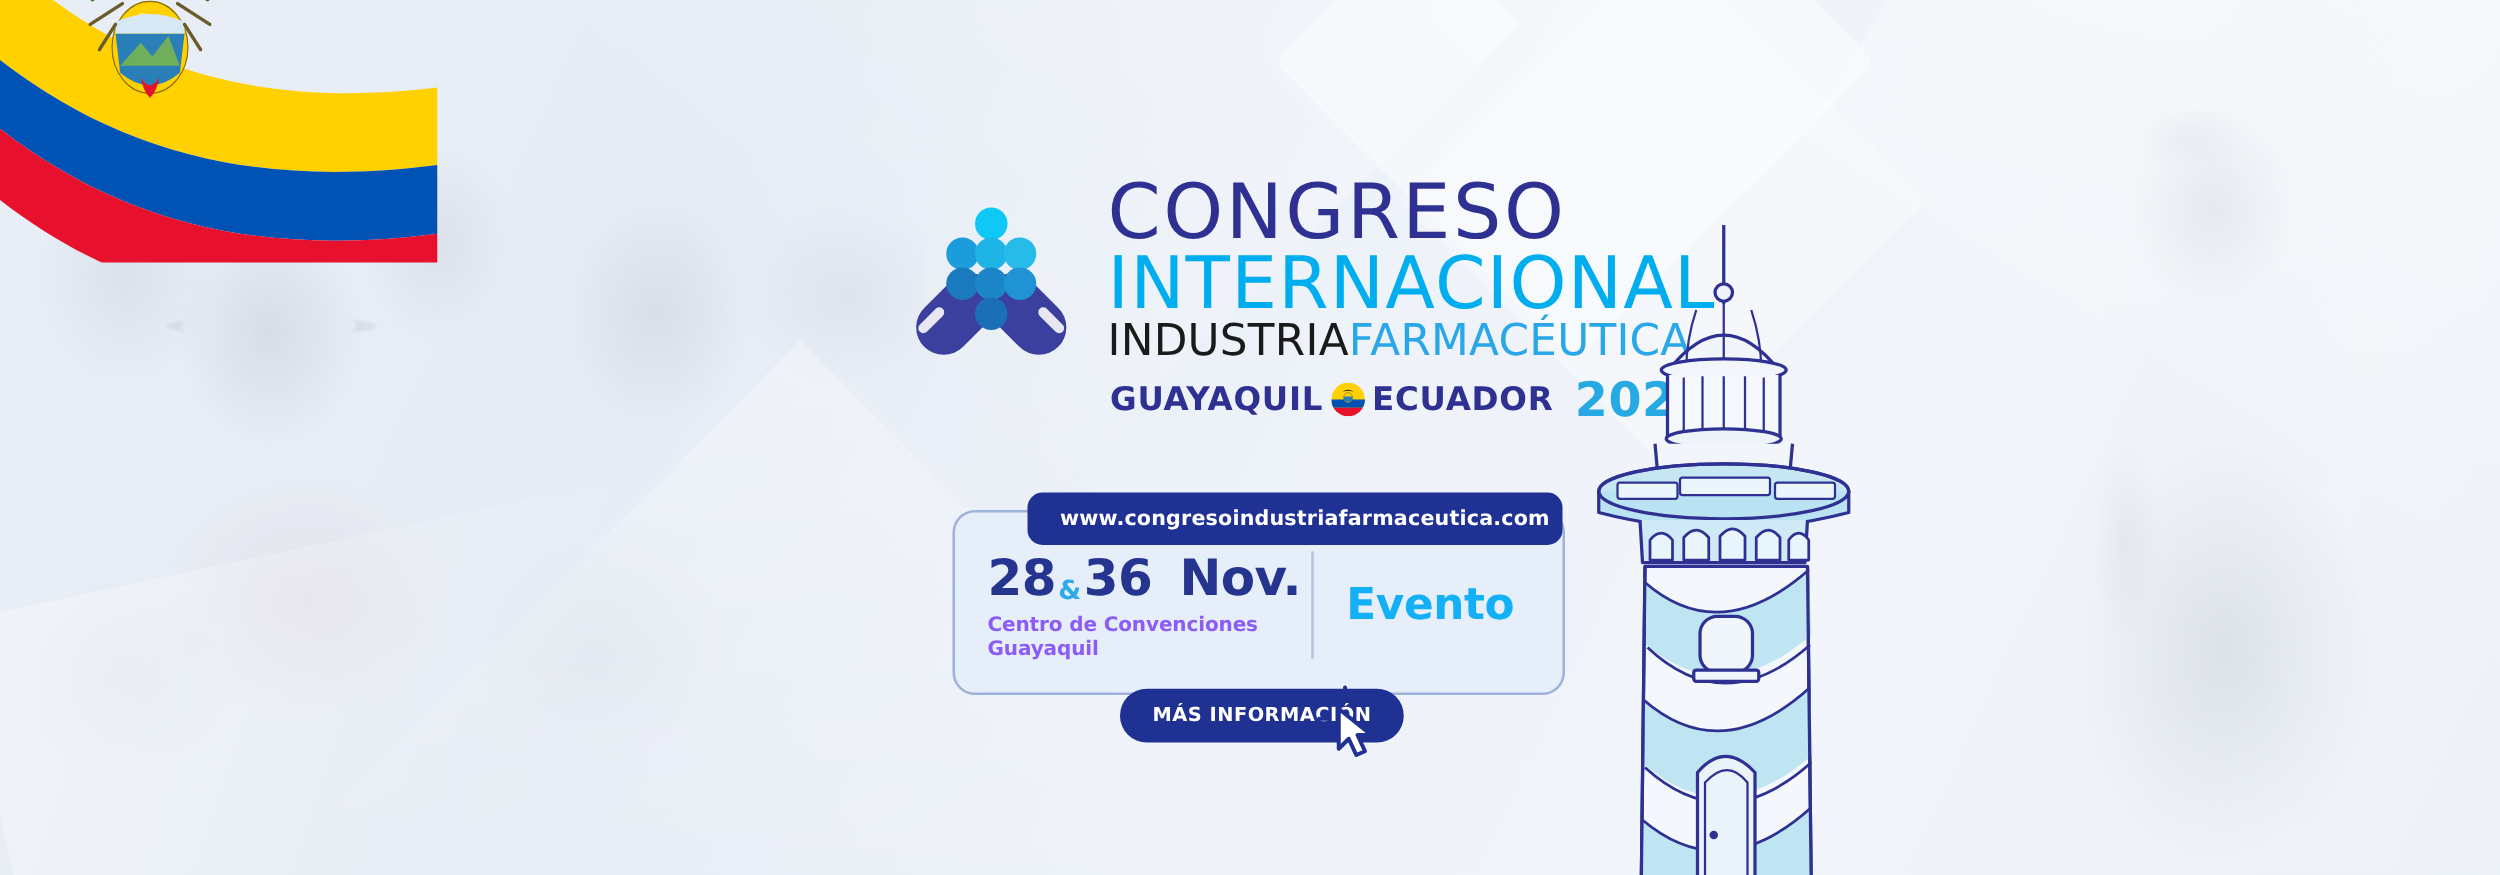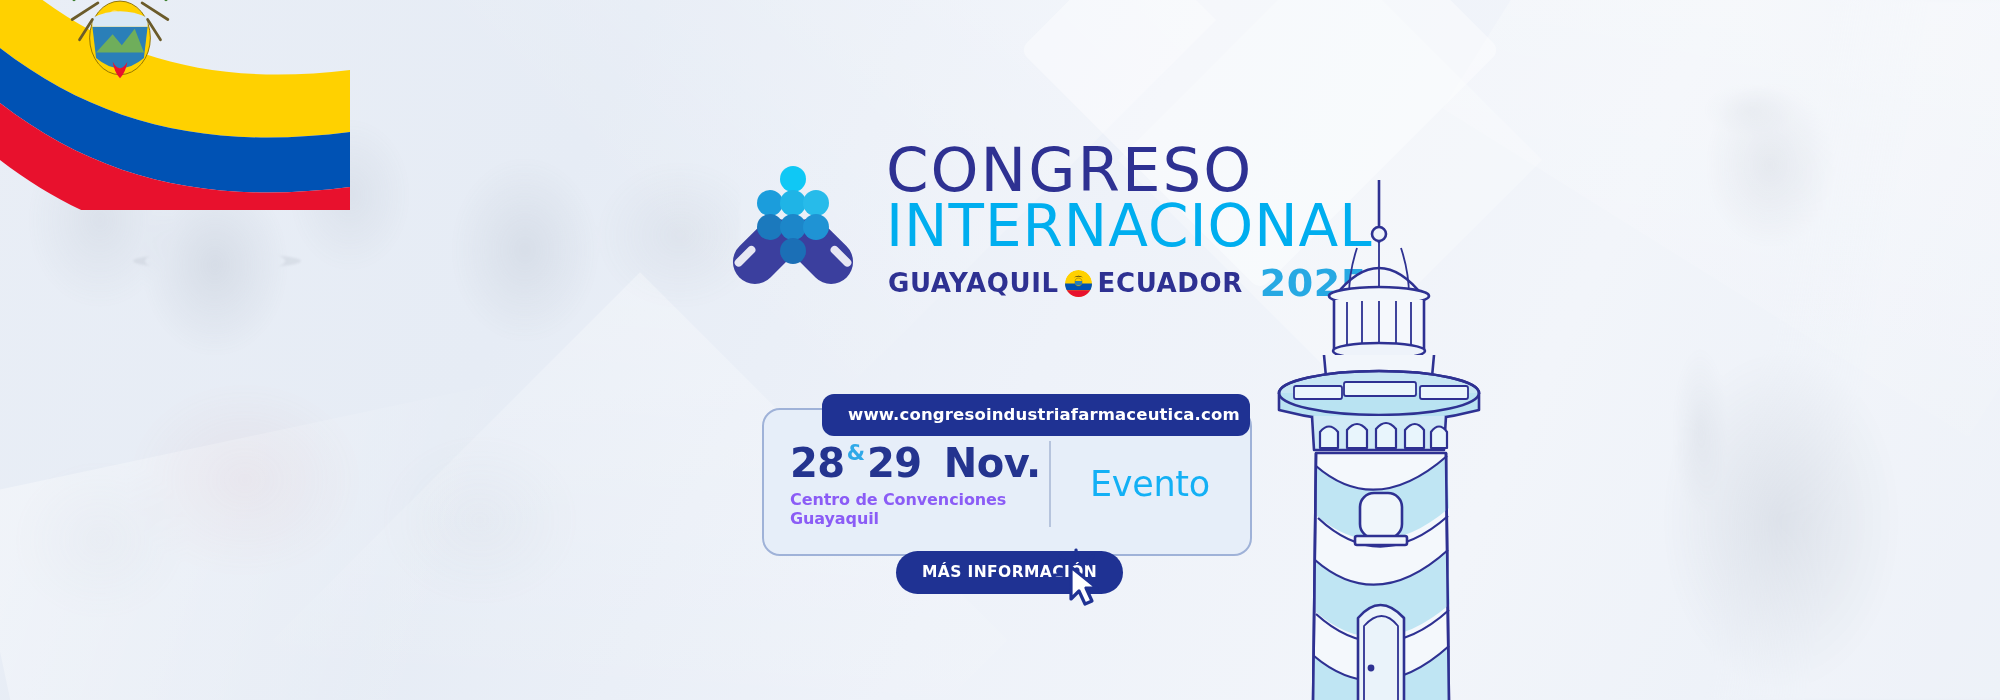--- a/index.html
+++ b/index.html
@@ -159,40 +159,39 @@
     white-space:nowrap;
     font-family:"DejaVu Sans", sans-serif;
   }
 
   .card-body {
     position:absolute; left:0; top:0; width:100%; height:100%;
     display:flex; align-items:center; padding:0 0 6px 26px;
   }
   .date-col { width:255px; padding-top:14px; }
   .date-line {
-    display:flex; align-items:flex-start;
+    display:flex; align-items:flex-end;
     color:#24348f; font-weight:bold; line-height:1;
     font-family:"DejaVu Sans", sans-serif;
   }
   .date-line .d { font-size:40px; letter-spacing:-.5px; }
   .date-line .amp { font-size:21px; color:#2fa9e8; margin:0 2px; font-weight:bold; }
   .date-line .mon { font-size:40px; margin-left:22px; letter-spacing:-.5px; }
   .venue {
     margin-top:8px; color:#8b5cf6; font-weight:bold;
     font-size:16px; line-height:1.17; letter-spacing:-.1px;
     font-family:"DejaVu Sans", sans-serif;
   }
   .card-divider {
     width:2px; height:86px; background:#b6c4dd; margin:10px 26px 0 4px;
   }
   .presencial {
-    color:#13b0f5; font-weight:normal; font-size:35px; line-height:1.06;
+    color:#13b0f5; font-weight:bold; font-size:35px; line-height:1.06;
     letter-spacing:-.3px; margin-top:12px;
     font-family:"DejaVu Sans", sans-serif;
-    margin-left:13px;
   }
 
   
   .cta-wrap {
     position:absolute; left:896px; top:551px;
     display:flex; align-items:center;
   }
   .cta-btn {
     background:#1f3293; color:#fff;
     border:none; border-radius:22px;
@@ -280,20 +279,23 @@
       <circle cx="98" cy="51" r="13" fill="#27bbea"></circle>
       <circle cx="52" cy="75" r="13" fill="#1b79bd"></circle>
       <circle cx="75" cy="75" r="13" fill="#1c86c9"></circle>
       <circle cx="98" cy="75" r="13" fill="#1f93d4"></circle>
       <circle cx="75" cy="99" r="13" fill="#1b6fb6"></circle>
     </svg>
 
     <div class="logo-text">
       <div class="lt-congreso">CONGRESO</div>
       <div class="lt-internacional">INTERNACIONAL</div>
+      <div class="lt-industria">
+        <span class="ind">INDUSTRIA</span><span class="far">FARMACÉUTICA</span>
+      </div>
       <div class="lt-city">
         <span class="city-txt">GUAYAQUIL</span>
         <span class="flag-dot">
           <svg viewBox="0 0 28 28" width="27" height="27">
             <circle cx="14" cy="14" r="14" fill="#ffd100"></circle>
             <path d="M0,14 h28 v7 h-28 Z" fill="#0052b4"></path>
             <path d="M0,21 a14,14 0 0,0 28,0 Z" fill="#e8112d"></path>
             <g transform="translate(14,11) scale(0.52)">
               <path d="M-9,-6 q9,-7 18,0 q-5,-2 -9,-2 q-4,0 -9,2 Z" fill="#1a1a1a"></path>
               <ellipse cx="0" cy="3" rx="7" ry="8" fill="#ffd100" stroke="#8a6d00" stroke-width="1"></ellipse>
@@ -306,21 +308,21 @@
       </div>
     </div>
   </div>
 
   <div class="info-card">
     <div class="card-body">
       <div class="date-col">
         <div class="date-line">
           <span class="d">28</span>
           <span class="amp">&amp;</span>
-          <span class="d">29</span>
+          <span class="d">36</span>
           <span class="mon">Nov.</span>
         </div>
         <div class="venue">
           <div>Centro de Convenciones</div>
           <div>Guayaquil</div>
         </div>
       </div>
 
       <div class="card-divider"></div>
 

